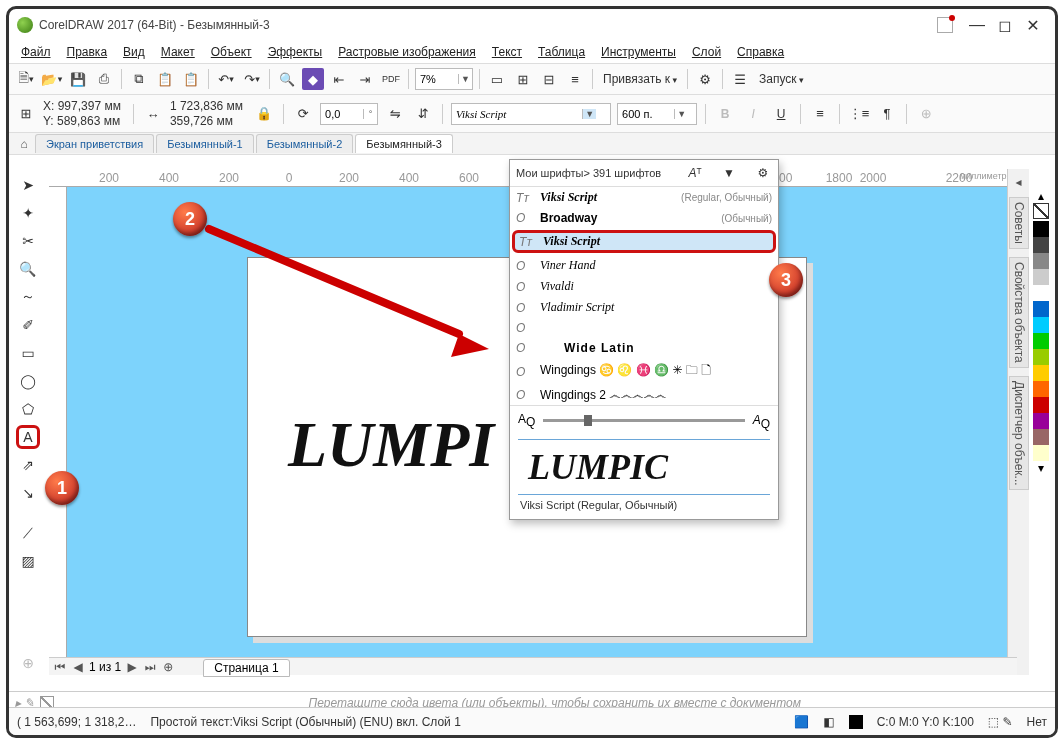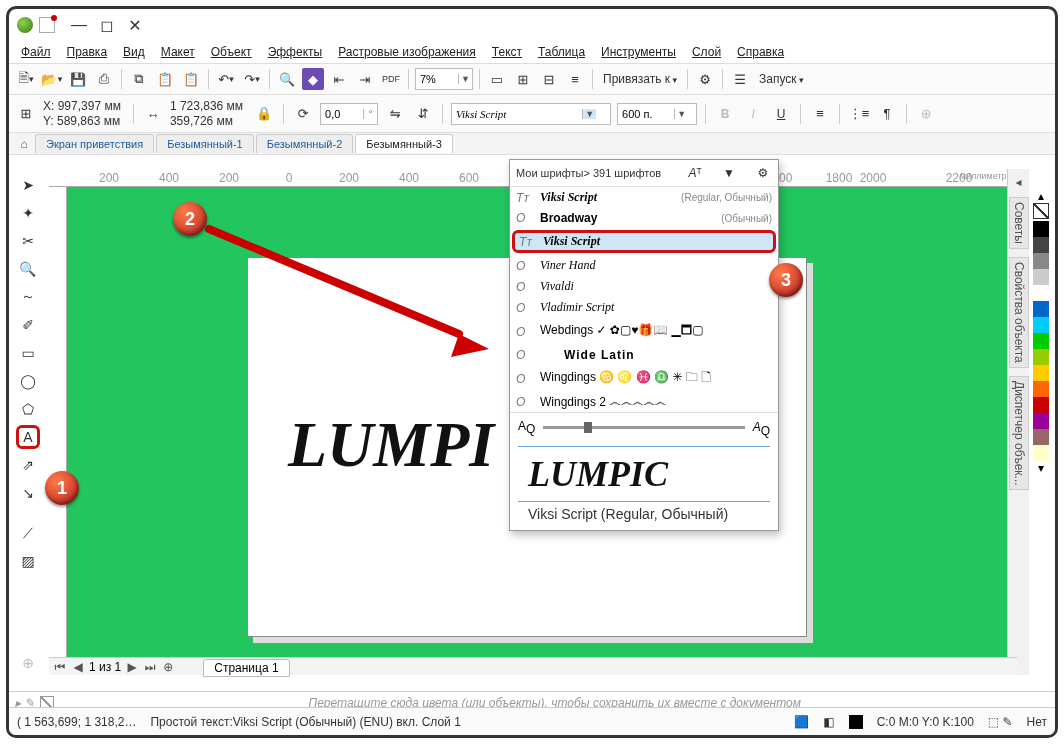--- a/index.html
+++ b/index.html
@@ -31,21 +31,21 @@
 .tab { padding:3px 10px; border:1px solid #ccc; border-bottom:none; background:#eee; color:#1a5c9e; border-radius:3px 3px 0 0; margin-right:2px; font-size:11px; }
 .tab.active { background:#fff; color:#222; }
 .main { position:absolute; top:160px; bottom:60px; left:0; right:0; }
 .toolbox { position:absolute; left:4px; top:0; bottom:0; width:30px; display:flex; flex-direction:column; gap:4px; padding-top:4px; align-items:center; }
 .toolbox .tool { width:24px; height:24px; display:flex; align-items:center; justify-content:center; color:#333; font-size:14px; }
 .toolbox .tool.sel { border:3px solid #c11; border-radius:6px; background:#fff; }
 .ruler-h { position:absolute; left:40px; right:38px; top:0; height:18px; background:#fff; border-bottom:1px solid #aaa; font-size:9px; color:#999; display:flex; }
 .ruler-h .tick { position:absolute; top:2px; transform:translateX(-50%); }
 .ruler-h::after { content:"миллиметры"; position:absolute; right:4px; top:2px; color:#999; font-size:9px; }
 .ruler-v { position:absolute; left:40px; top:18px; bottom:0; width:18px; background:#fff; border-right:1px solid #aaa; }
-.canvas-wrap { position:absolute; left:58px; right:38px; top:18px; bottom:18px; background:#22c55e; overflow:hidden; }
+.canvas-wrap { position:absolute; left:58px; right:38px; top:18px; bottom:18px; background:#7dd3fc; overflow:hidden; }
 .page { position:absolute; left:180px; top:70px; width:560px; height:380px; background:#fff; border:1px solid #888; box-shadow:6px 6px 0 #ddd; }
 .page .logo-txt { position:absolute; left:40px; top:150px; font-family:"Brush Script MT",cursive; font-weight:bold; font-style:italic; font-size:64px; color:#111; }
 .colorbar { position:absolute; right:4px; top:0; bottom:0; width:20px; display:flex; flex-direction:column; gap:0; padding-top:20px; }
 .colorbar .noclr { width:16px; height:16px; background:#fff; border:1px solid #333; position:relative; margin:0 auto 2px; }
 .colorbar .noclr::after { content:""; position:absolute; left:0; top:0; right:0; bottom:0; background:linear-gradient(45deg,transparent 45%,#333 45%,#333 55%,transparent 55%); }
 .colorbar .sw { width:16px; height:16px; margin:0 auto; }
 .docker { position:absolute; right:26px; top:0; bottom:0; width:22px; background:#f1f1f1; border-left:1px solid #ccc; display:flex; flex-direction:column; align-items:center; padding-top:6px; gap:8px; font-size:10px; color:#555; }
 .docker .dtab { writing-mode:vertical-rl; padding:4px 2px; background:#e6e6e6; border:1px solid #ccc; }
 .pagenav { position:absolute; left:40px; right:38px; bottom:0; height:18px; background:#f4f4f4; border-top:1px solid #ccc; display:flex; align-items:center; font-size:11px; gap:4px; padding:0 4px; }
 .pagenav .navbtn { width:14px; text-align:center; color:#555; }
@@ -61,34 +61,35 @@
 .fontdrop .row { display:flex; align-items:center; padding:3px 6px; gap:6px; }
 .fontdrop .row.hl { background:#cfe6f7; border:3px solid #c11; border-radius:6px; margin:2px; padding:1px 4px; }
 .fontdrop .row .glyph { width:18px; font-size:12px; color:#777; font-style:italic; }
 .fontdrop .row .fname { flex:1; }
 .fontdrop .row .meta { font-size:10px; color:#888; }
 .fontdrop .sizebar { display:flex; align-items:center; gap:8px; padding:4px 8px; border-top:1px solid #ddd; }
 .fontdrop .sizebar .slider { flex:1; height:3px; background:#999; position:relative; }
 .fontdrop .sizebar .slider::after { content:""; position:absolute; left:20%; top:-4px; width:8px; height:11px; background:#666; }
 .fontdrop .preview { padding:6px 10px; border-top:1px solid #6aa6d8; border-bottom:1px solid #6aa6d8; margin:4px 8px 0; }
 .fontdrop .preview .ptxt { font-family:"Brush Script MT",cursive; font-weight:bold; font-style:italic; font-size:36px; color:#111; }
-.fontdrop .pmeta { padding:4px 18px 8px; font-size:14px; color:#333; }
+.fontdrop .pmeta { padding:4px 10px 8px; font-size:11px; color:#333; }
 .marker { position:absolute; width:34px; height:34px; border-radius:50%; background:radial-gradient(circle at 35% 30%,#ff7b4a,#b71c1c); box-shadow:inset -2px -3px 4px rgba(0,0,0,.4),0 2px 3px rgba(0,0,0,.4); color:#fff; font-weight:bold; font-size:18px; display:flex; align-items:center; justify-content:center; z-index:80; }
 .arrow { position:absolute; z-index:70; }
 .arrow-line { stroke:#c00; stroke-width:8; fill:none; stroke-linecap:round; }
 .arrow-head { fill:#c00; }
 .btn-dd::after{content:" ▾"; font-size:9px;}
 </style>
 </head>
 <body>
 
 <div class="frame">
 
   <div class="titlebar">
     <div class="logo"></div>
+    <div class="title">CorelDRAW 2017 (64-Bit) - Безымянный-3</div>
     <div class="acct"></div>
     <div class="tbtn">—</div>
     <div class="tbtn">◻</div>
     <div class="tbtn">✕</div>
   </div>
 
   <div class="menubar">
     <span><u>Файл</u></span>
     <span><u>Правка</u></span>
     <span><u>Вид</u></span>
@@ -338,21 +339,20 @@
   <span class="fname" style="font-family:cursive;font-style:italic;">Vivaldi</span>
   <span class="meta"></span>
         </div>
         <div class="row">
           <span class="glyph">O</span>
   <span class="fname" style="font-family:cursive;font-style:italic;">Vladimir Script</span>
   <span class="meta"></span>
         </div>
         <div class="row">
           <span class="glyph">O</span>
-  <span class="fname" style="">Webdings ✓ ✿▢♥🎁📖 ▁🗖▢</span>
   <span class="meta"></span>
         </div>
         <div class="row">
           <span class="glyph">O</span>
   <span class="fname" style="font-family:'Arial Black',sans-serif;font-weight:900;letter-spacing:1px;margin-left:24px;">Wide Latin</span>
   <span class="meta"></span>
         </div>
         <div class="row">
           <span class="glyph">O</span>
   <span class="fname" style="">Wingdings ♋ ♌ ♓ ♎ ✳ 🗀 🗋</span>

